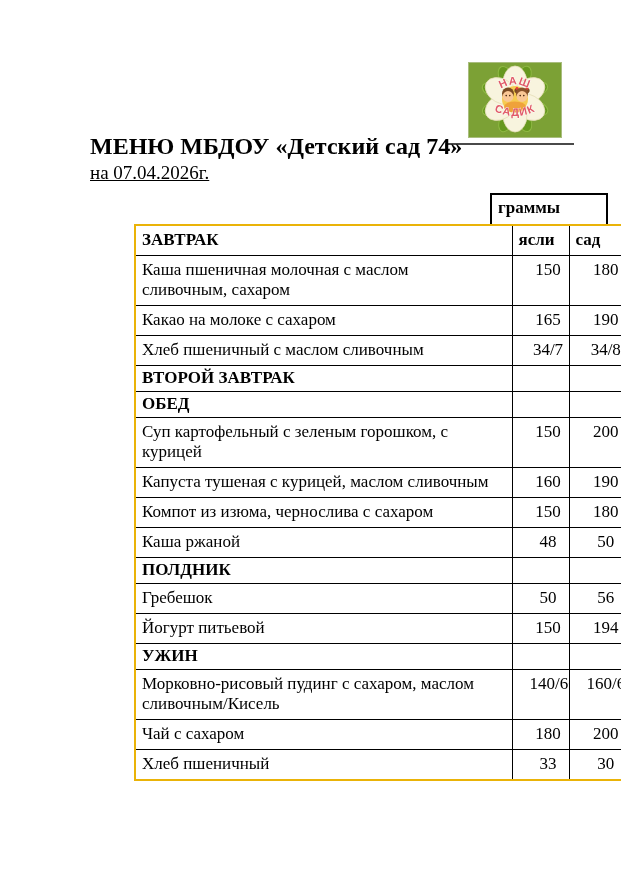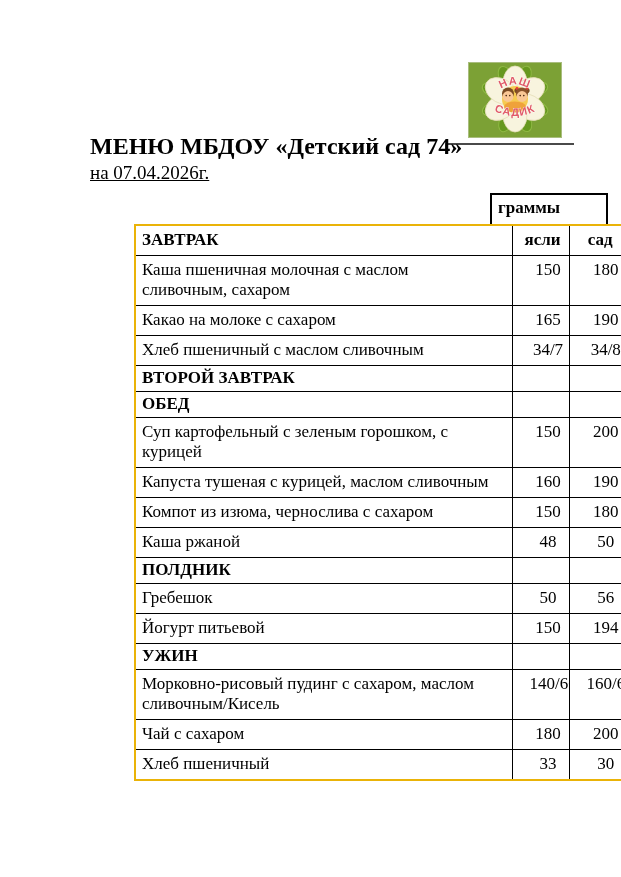--- a/index.html
+++ b/index.html
@@ -68,21 +68,21 @@
     font-size: 17px;
     line-height: 20px;
     overflow: hidden;
   }
   td.cell-name { padding: 4px 14px 5px 6px; }
   td.cell-num  { text-align: center; padding: 4px 2px 5px 17px; }
   tr.row-section td, tr.row-header-section td { font-weight: bold; }
   tr.row-section td.cell-name { padding: 2px 14px 3px 6px; }
   tr.row-section td.cell-num  { padding: 2px 2px 3px 2px; }
   td.cell-colhead {
-    font-weight: bold; text-align: center;
+    font-weight: bold; text-align: left;
     padding: 4px 2px 5px 6px;
   }
 </style>
 </head>
 <body>
 
 <div class="page">
 
   <div class="logo">
     <svg width="94" height="76" viewBox="0 0 94 76">

